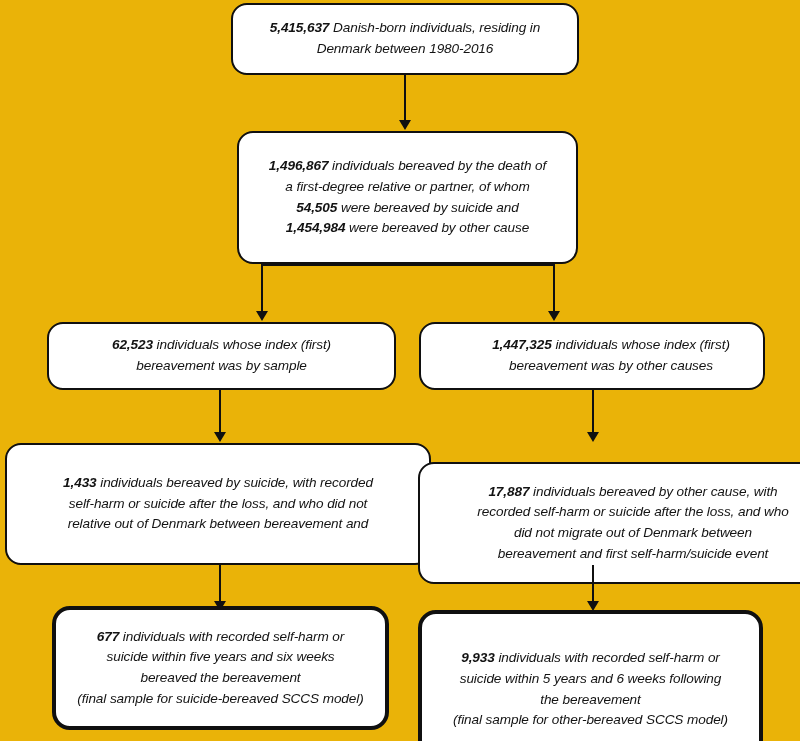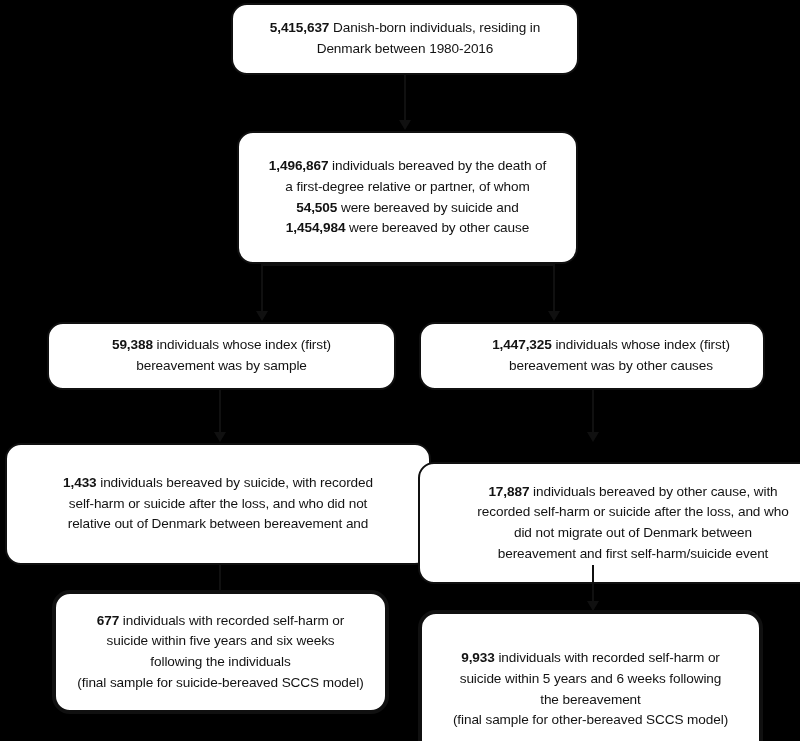--- a/index.html
+++ b/index.html
@@ -4,23 +4,24 @@
 <style>
   html, body {
     margin: 0;
     padding: 0;
     background: #ffffff;
   }
   #page {
     position: relative;
     width: 800px;
     height: 741px;
-    background: #000000;
+    background: #eab308;
     font-family: "Liberation Sans", sans-serif;
     overflow: hidden;
+    font-style: italic;
   }
   .node {
     position: absolute;
     box-sizing: border-box;
     background: #ffffff;
     border: 2px solid #101010;
     border-radius: 16px;
     display: flex;
     align-items: center;
     justify-content: center;
@@ -87,21 +88,21 @@
   </div>
 
   <div class="hline" style="left:262px; top:264px; width:293px;"></div>
   <div class="vline" style="left:261px; top:264px; height:51px;"></div>
   <div class="arrowhead" style="left:256px; top:311px;"></div>
   <div class="vline" style="left:553px; top:264px; height:51px;"></div>
   <div class="arrowhead" style="left:548px; top:311px;"></div>
 
   <div class="node" style="left:47px; top:322px; width:349px; height:68px;">
     <div class="txt">
-        <div><b>59,388</b> individuals whose index (first)</div>
+        <div><b>62,523</b> individuals whose index (first)</div>
         <div>bereavement was by sample</div>
       </div>
   </div>
 
   <div class="node" style="left:419px; top:322px; width:346px; height:68px;padding-left:38px;">
     <div class="txt">
         <div><b>1,447,325</b> individuals whose index (first)</div>
         <div>bereavement was by other causes</div>
       </div>
   </div>
@@ -126,25 +127,25 @@
         <div>did not migrate out of Denmark between</div>
         <div>bereavement and first self-harm/suicide event</div>
       </div>
   </div>
 
   <div class="vline" style="left:219px; top:565px; height:40px;"></div>
   <div class="arrowhead" style="left:214px; top:601px;"></div>
   <div class="vline" style="left:592px; top:565px; height:40px;"></div>
   <div class="arrowhead" style="left:587px; top:601px;"></div>
 
-  <div class="node final" style="left:52px; top:590px; width:337px; height:124px;">
+  <div class="node final" style="left:52px; top:606px; width:337px; height:124px;">
     <div class="txt">
         <div><b>677</b> individuals with recorded self-harm or</div>
         <div>suicide within five years and six weeks</div>
-        <div>following the individuals</div>
+        <div>bereaved the bereavement</div>
         <div>(final sample for suicide-bereaved SCCS model)</div>
       </div>
   </div>
 
   <div class="node final" style="left:418px; top:610px; width:345px; height:159px;">
     <div class="txt">
         <div><b>9,933</b> individuals with recorded self-harm or</div>
         <div>suicide within 5 years and 6 weeks following</div>
         <div>the bereavement</div>
         <div>(final sample for other-bereaved SCCS model)</div>

